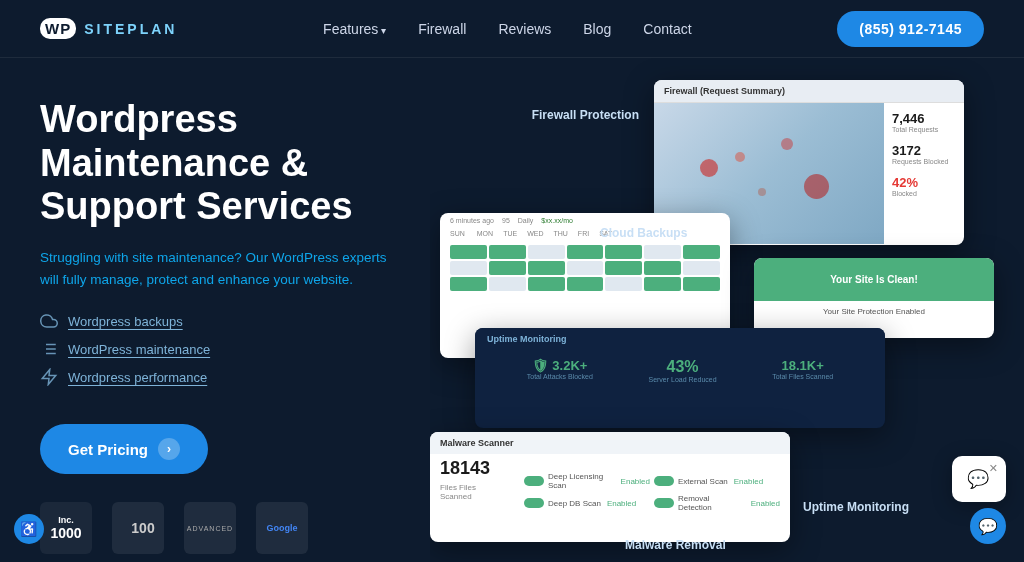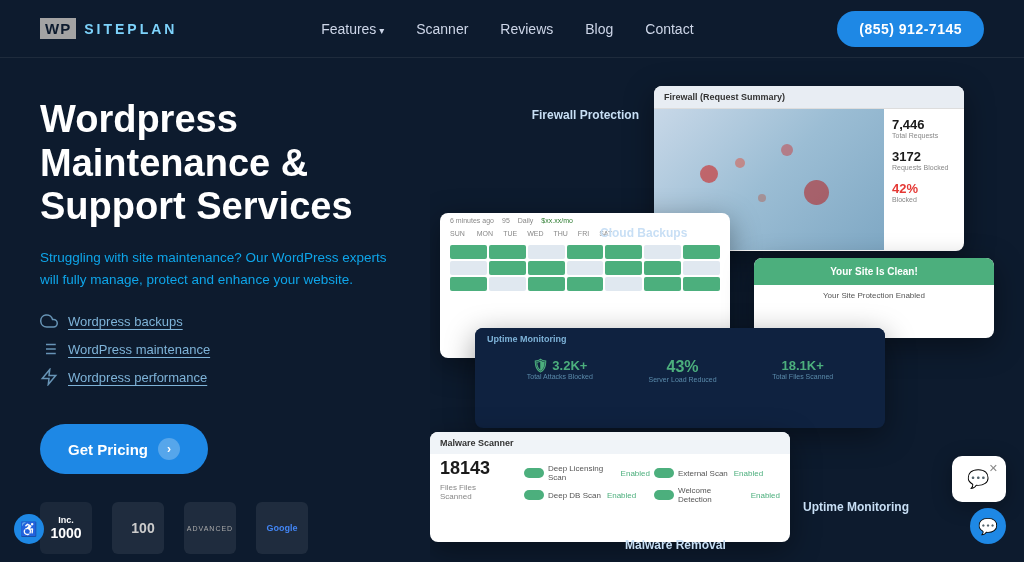--- a/index.html
+++ b/index.html
@@ -24,25 +24,25 @@
       border-bottom: 1px solid rgba(255,255,255,0.07);
       position: relative;
       z-index: 10;
     }
     .logo {
       display: flex;
       align-items: center;
       gap: 8px;
     }
     .logo-wp {
-      background: #a3a3a3;
+      background: #ffffff;
       color: #0d1b2e;
       font-weight: 900;
       font-size: 15px;
-      border-radius: 0;
+      border-radius: 10px;
       padding: 2px 5px;
       letter-spacing: 1px;
     }
     .logo-text {
       color: #7dd3fc;
       font-size: 14px;
       font-weight: 600;
       letter-spacing: 3px;
       text-transform: uppercase;
     }
@@ -202,21 +202,21 @@
       background: #fff;
       border-radius: 8px;
       overflow: hidden;
       box-shadow: 0 8px 30px rgba(0,0,0,0.4);
     }
 
     
     .card-firewall {
       width: 310px;
       height: 165px;
-      top: 28px;
+      top: 22px;
       right: 60px;
     }
     .card-firewall .card-header {
       background: #e8edf3;
       padding: 6px 10px;
       font-size: 9px;
       color: #333;
       font-weight: 600;
       border-bottom: 1px solid #ddd;
     }
@@ -302,21 +302,21 @@
       height: 80px;
       top: 200px;
       right: 30px;
       background: #fff;
     }
     .clean-header {
       background: #4caf7d;
       color: #fff;
       font-size: 10px;
       font-weight: 700;
-      padding: 8px 12px;
+      padding: 16px 12px;
       text-align: center;
     }
     .clean-sub {
       font-size: 8px;
       color: #555;
       text-align: center;
       padding: 6px;
     }
 
     
@@ -330,21 +330,21 @@
       background: #f0f4f8;
       padding: 6px 10px;
       font-size: 9px;
       color: #333;
       font-weight: 600;
     }
     .malware-body {
       display: grid;
       grid-template-columns: 1fr 1fr;
       gap: 4px;
-      padding: 10px 10px;
+      padding: 18px 10px;
     }
     .malware-row {
       display: flex;
       align-items: center;
       gap: 4px;
       font-size: 8px;
       color: #555;
     }
     .toggle-dot {
       width: 20px;
@@ -429,21 +429,21 @@
 </head>
 <body>
 
 <nav>
   <div class="logo">
     <span class="logo-wp">WP</span>
     <span class="logo-text">SITEPLAN</span>
   </div>
   <ul class="nav-links">
     <li><a class="has-arrow" href="#">Features</a></li>
-    <li><a href="#">Scanner</a></li>
+    <li><a href="#">Firewall</a></li>
     <li><a href="#">Reviews</a></li>
     <li><a href="#">Blog</a></li>
     <li><a href="#">Contact</a></li>
   </ul>
   <button class="nav-phone">(855) 912-7145</button>
 </nav>
 
 <div class="main">
 
   <div class="hero-left">
@@ -610,21 +610,21 @@
               <span>External Scan</span>
               <span style="color:#4caf7d;margin-left:2px;">Enabled</span>
             </div>
           <div class="malware-row">
               <div class="toggle-dot"></div>
               <span>Deep DB Scan</span>
               <span style="color:#4caf7d;margin-left:2px;">Enabled</span>
             </div>
           <div class="malware-row">
               <div class="toggle-dot"></div>
-              <span>Welcome Detection</span>
+              <span>Removal Detection</span>
               <span style="color:#4caf7d;margin-left:2px;">Enabled</span>
             </div>
         </div>
       </div>
     </div>
 
     <div class="chat-widget">
       <span class="chat-close">✕</span>
       <span style="font-size:18px;">💬</span>
     </div>

